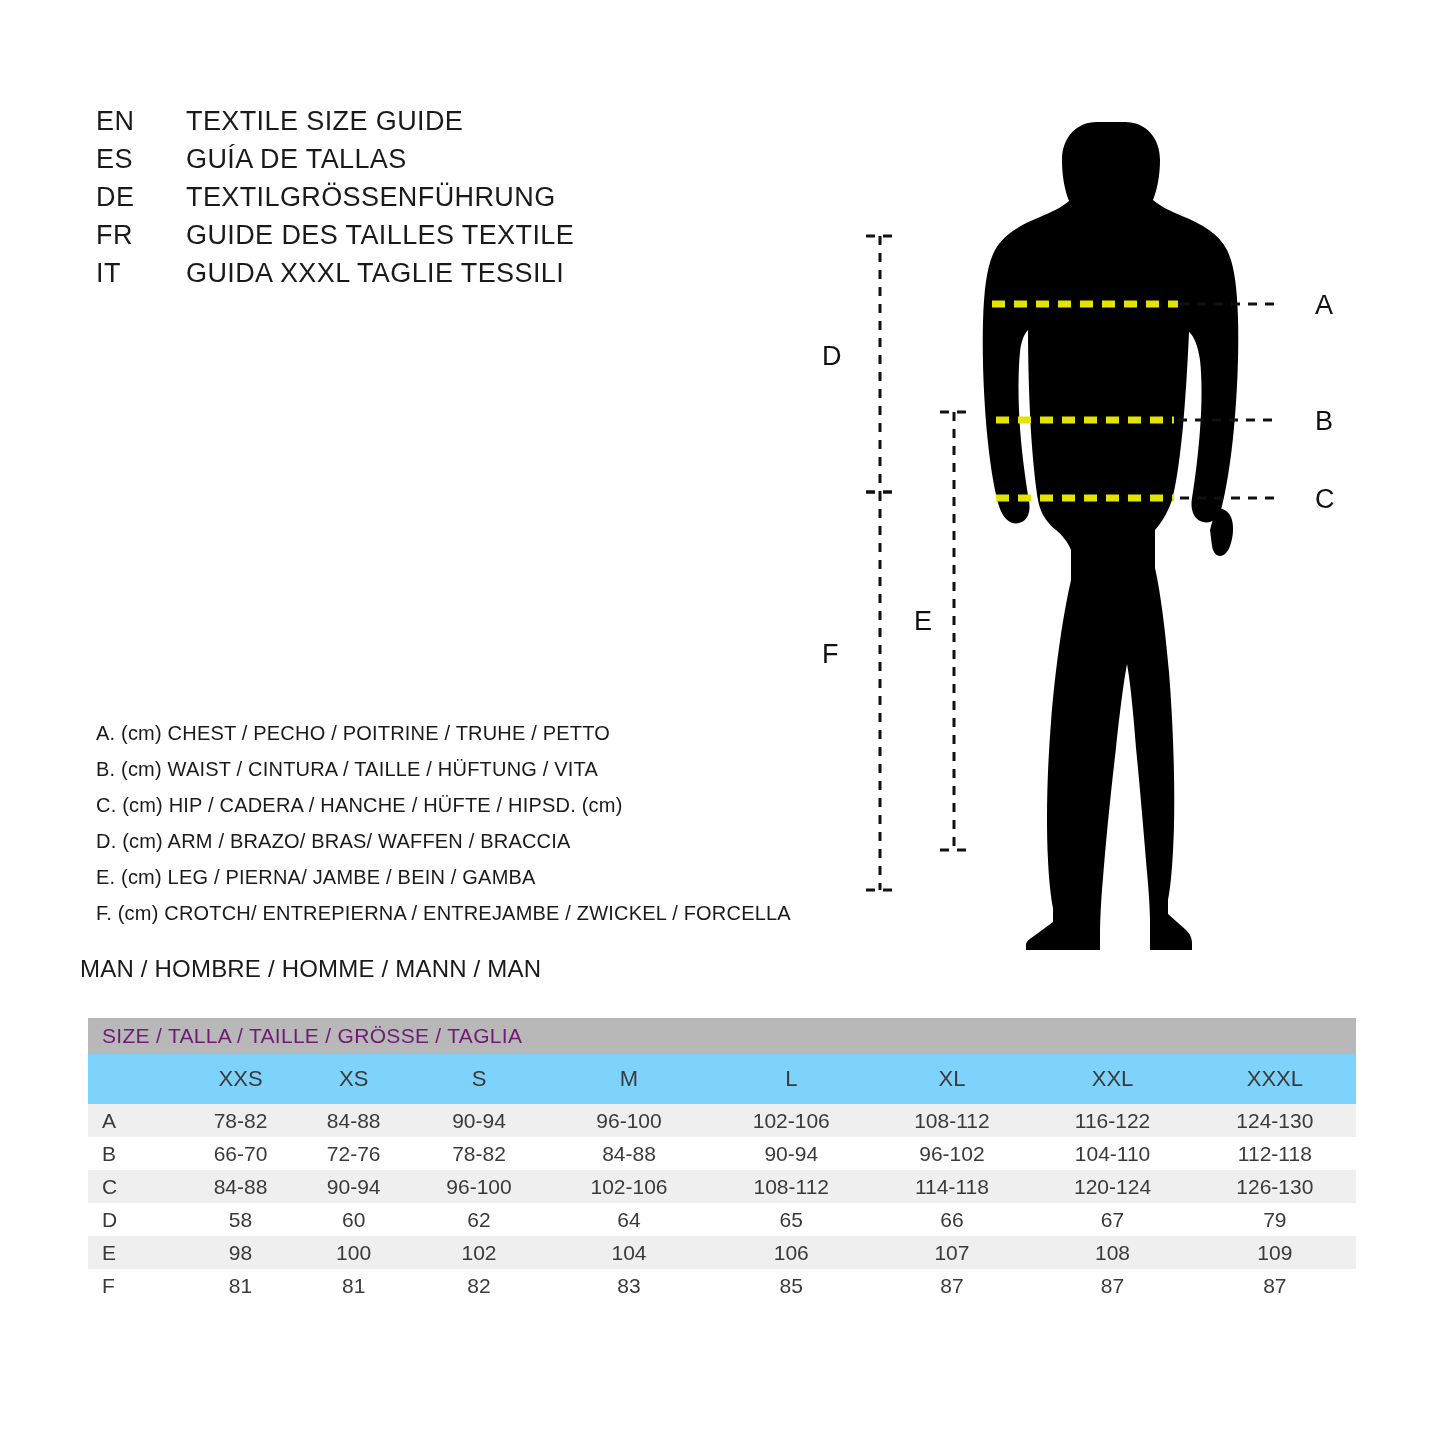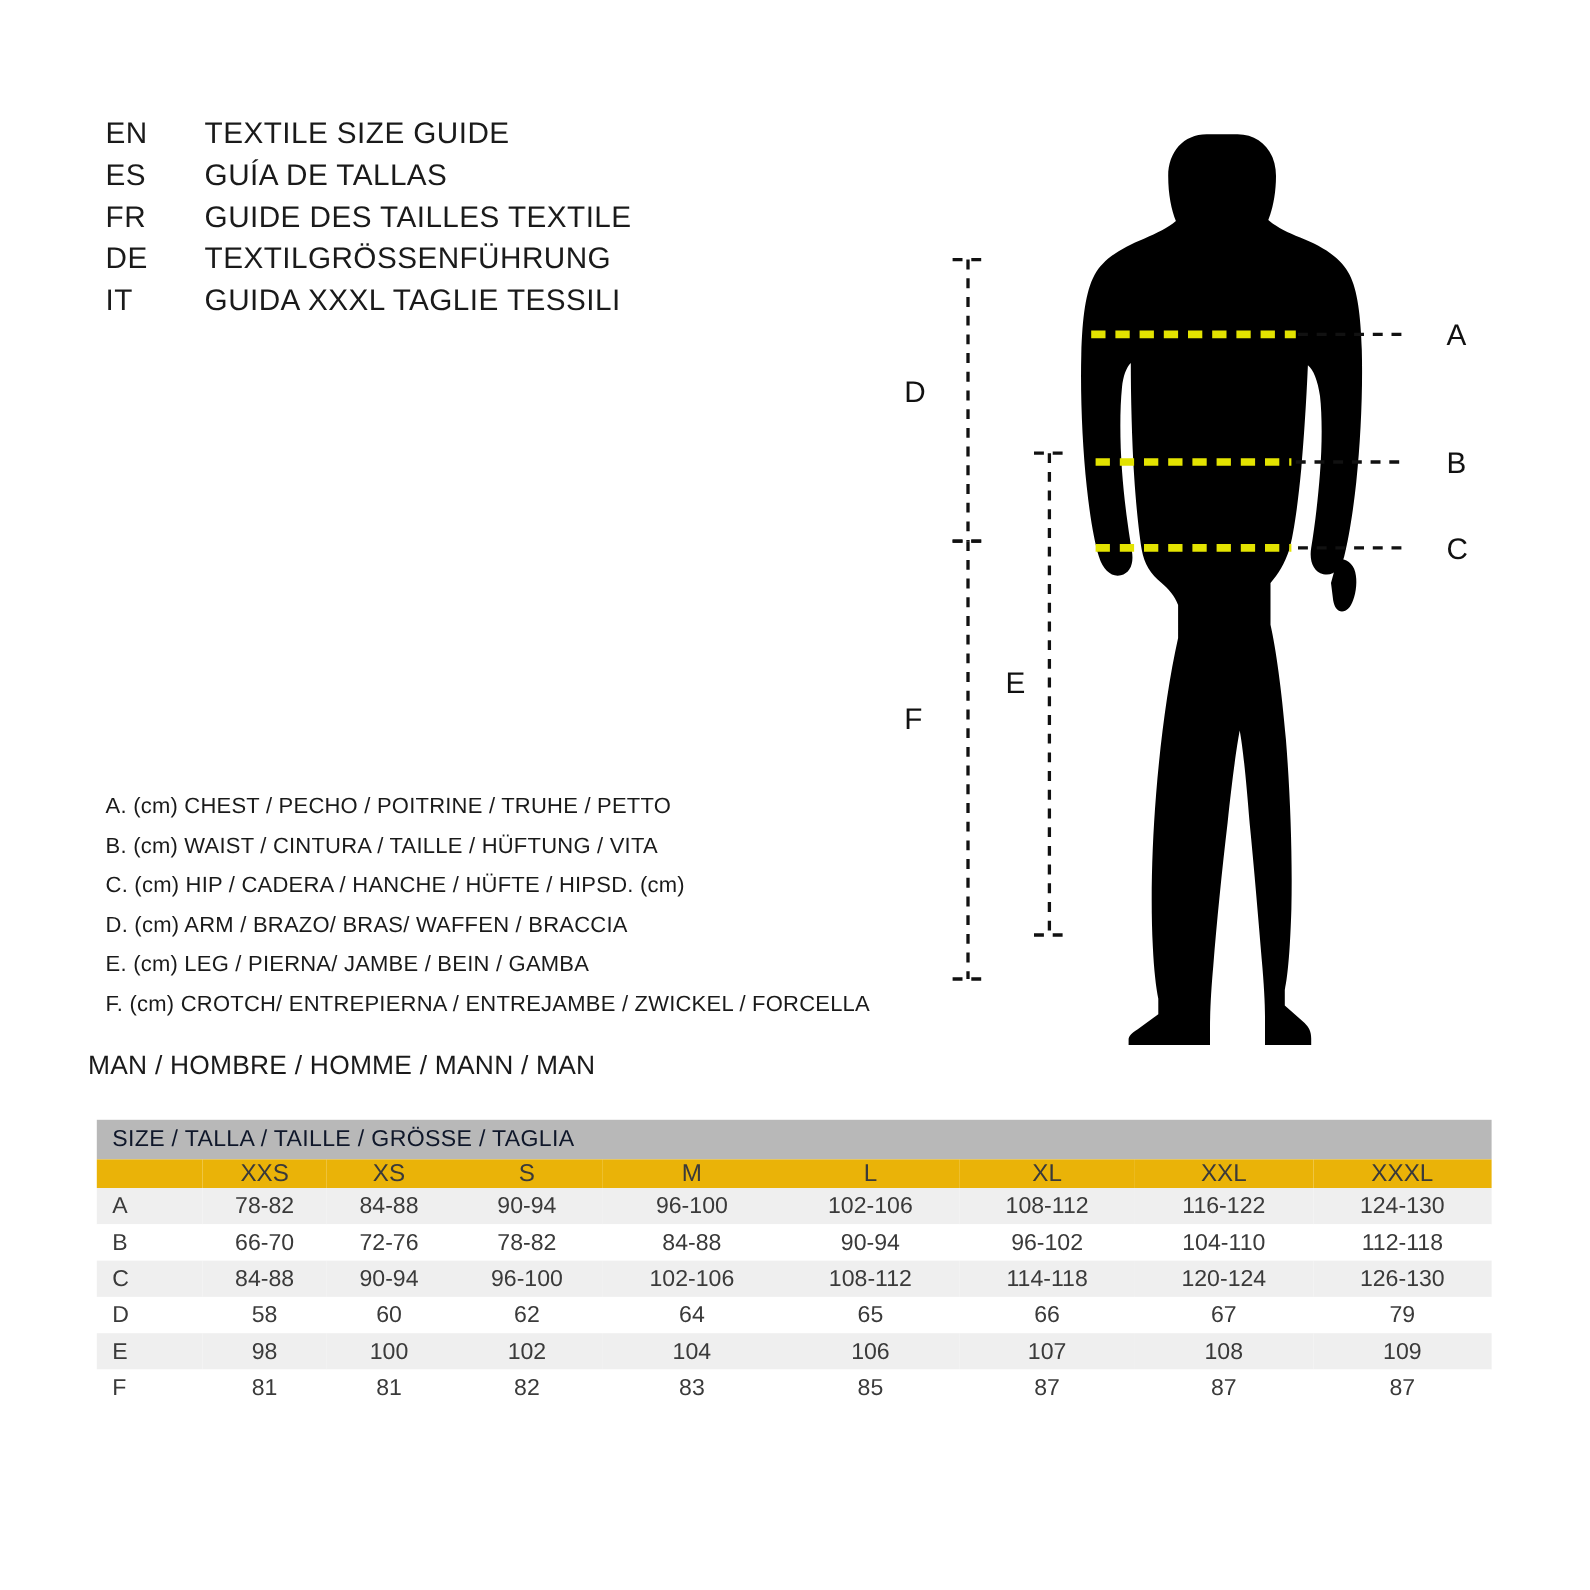--- a/index.html
+++ b/index.html
@@ -91,26 +91,26 @@
     padding-left: 14px;
     width: 82px;
     color: #3a3a3a;
   }
   #size-table tr.band-title td {
     background: #b8b8b8;
     text-align: left;
     padding-left: 14px;
     height: 36px;
     font-size: 21px;
-    color: #0f172a;
+    color: #701a75;
     letter-spacing: 0.3px;
   }
   #size-table tr.head-row td {
-    background: #eab308;
-    height: 26px;
+    background: #7dd3fc;
+    height: 50px;
     font-size: 22px;
     color: #3a3a3a;
   }
   #size-table tr.shaded td {
     background: #efefef;
   }
   #size-table tr.plain td {
     background: #ffffff;
   }
 </style>
@@ -120,26 +120,26 @@
 <div id="title-block">
   <div class="title-row">
     <span class="lang">EN</span>
     <span class="label">TEXTILE SIZE GUIDE</span>
   </div>
   <div class="title-row">
     <span class="lang">ES</span>
     <span class="label">GUÍA DE TALLAS</span>
   </div>
   <div class="title-row">
+    <span class="lang">DE</span>
+    <span class="label">TEXTILGRÖSSENFÜHRUNG</span>
+  </div>
+  <div class="title-row">
     <span class="lang">FR</span>
     <span class="label">GUIDE DES TAILLES TEXTILE</span>
-  </div>
-  <div class="title-row">
-    <span class="lang">DE</span>
-    <span class="label">TEXTILGRÖSSENFÜHRUNG</span>
   </div>
   <div class="title-row">
     <span class="lang">IT</span>
     <span class="label">GUIDA XXXL TAGLIE TESSILI</span>
   </div>
 </div>
 
 <div id="legend-block">
   <div class="legend-row">A. (cm) CHEST / PECHO / POITRINE / TRUHE / PETTO</div>
   <div class="legend-row">B. (cm) WAIST / CINTURA / TAILLE / HÜFTUNG / VITA</div>

